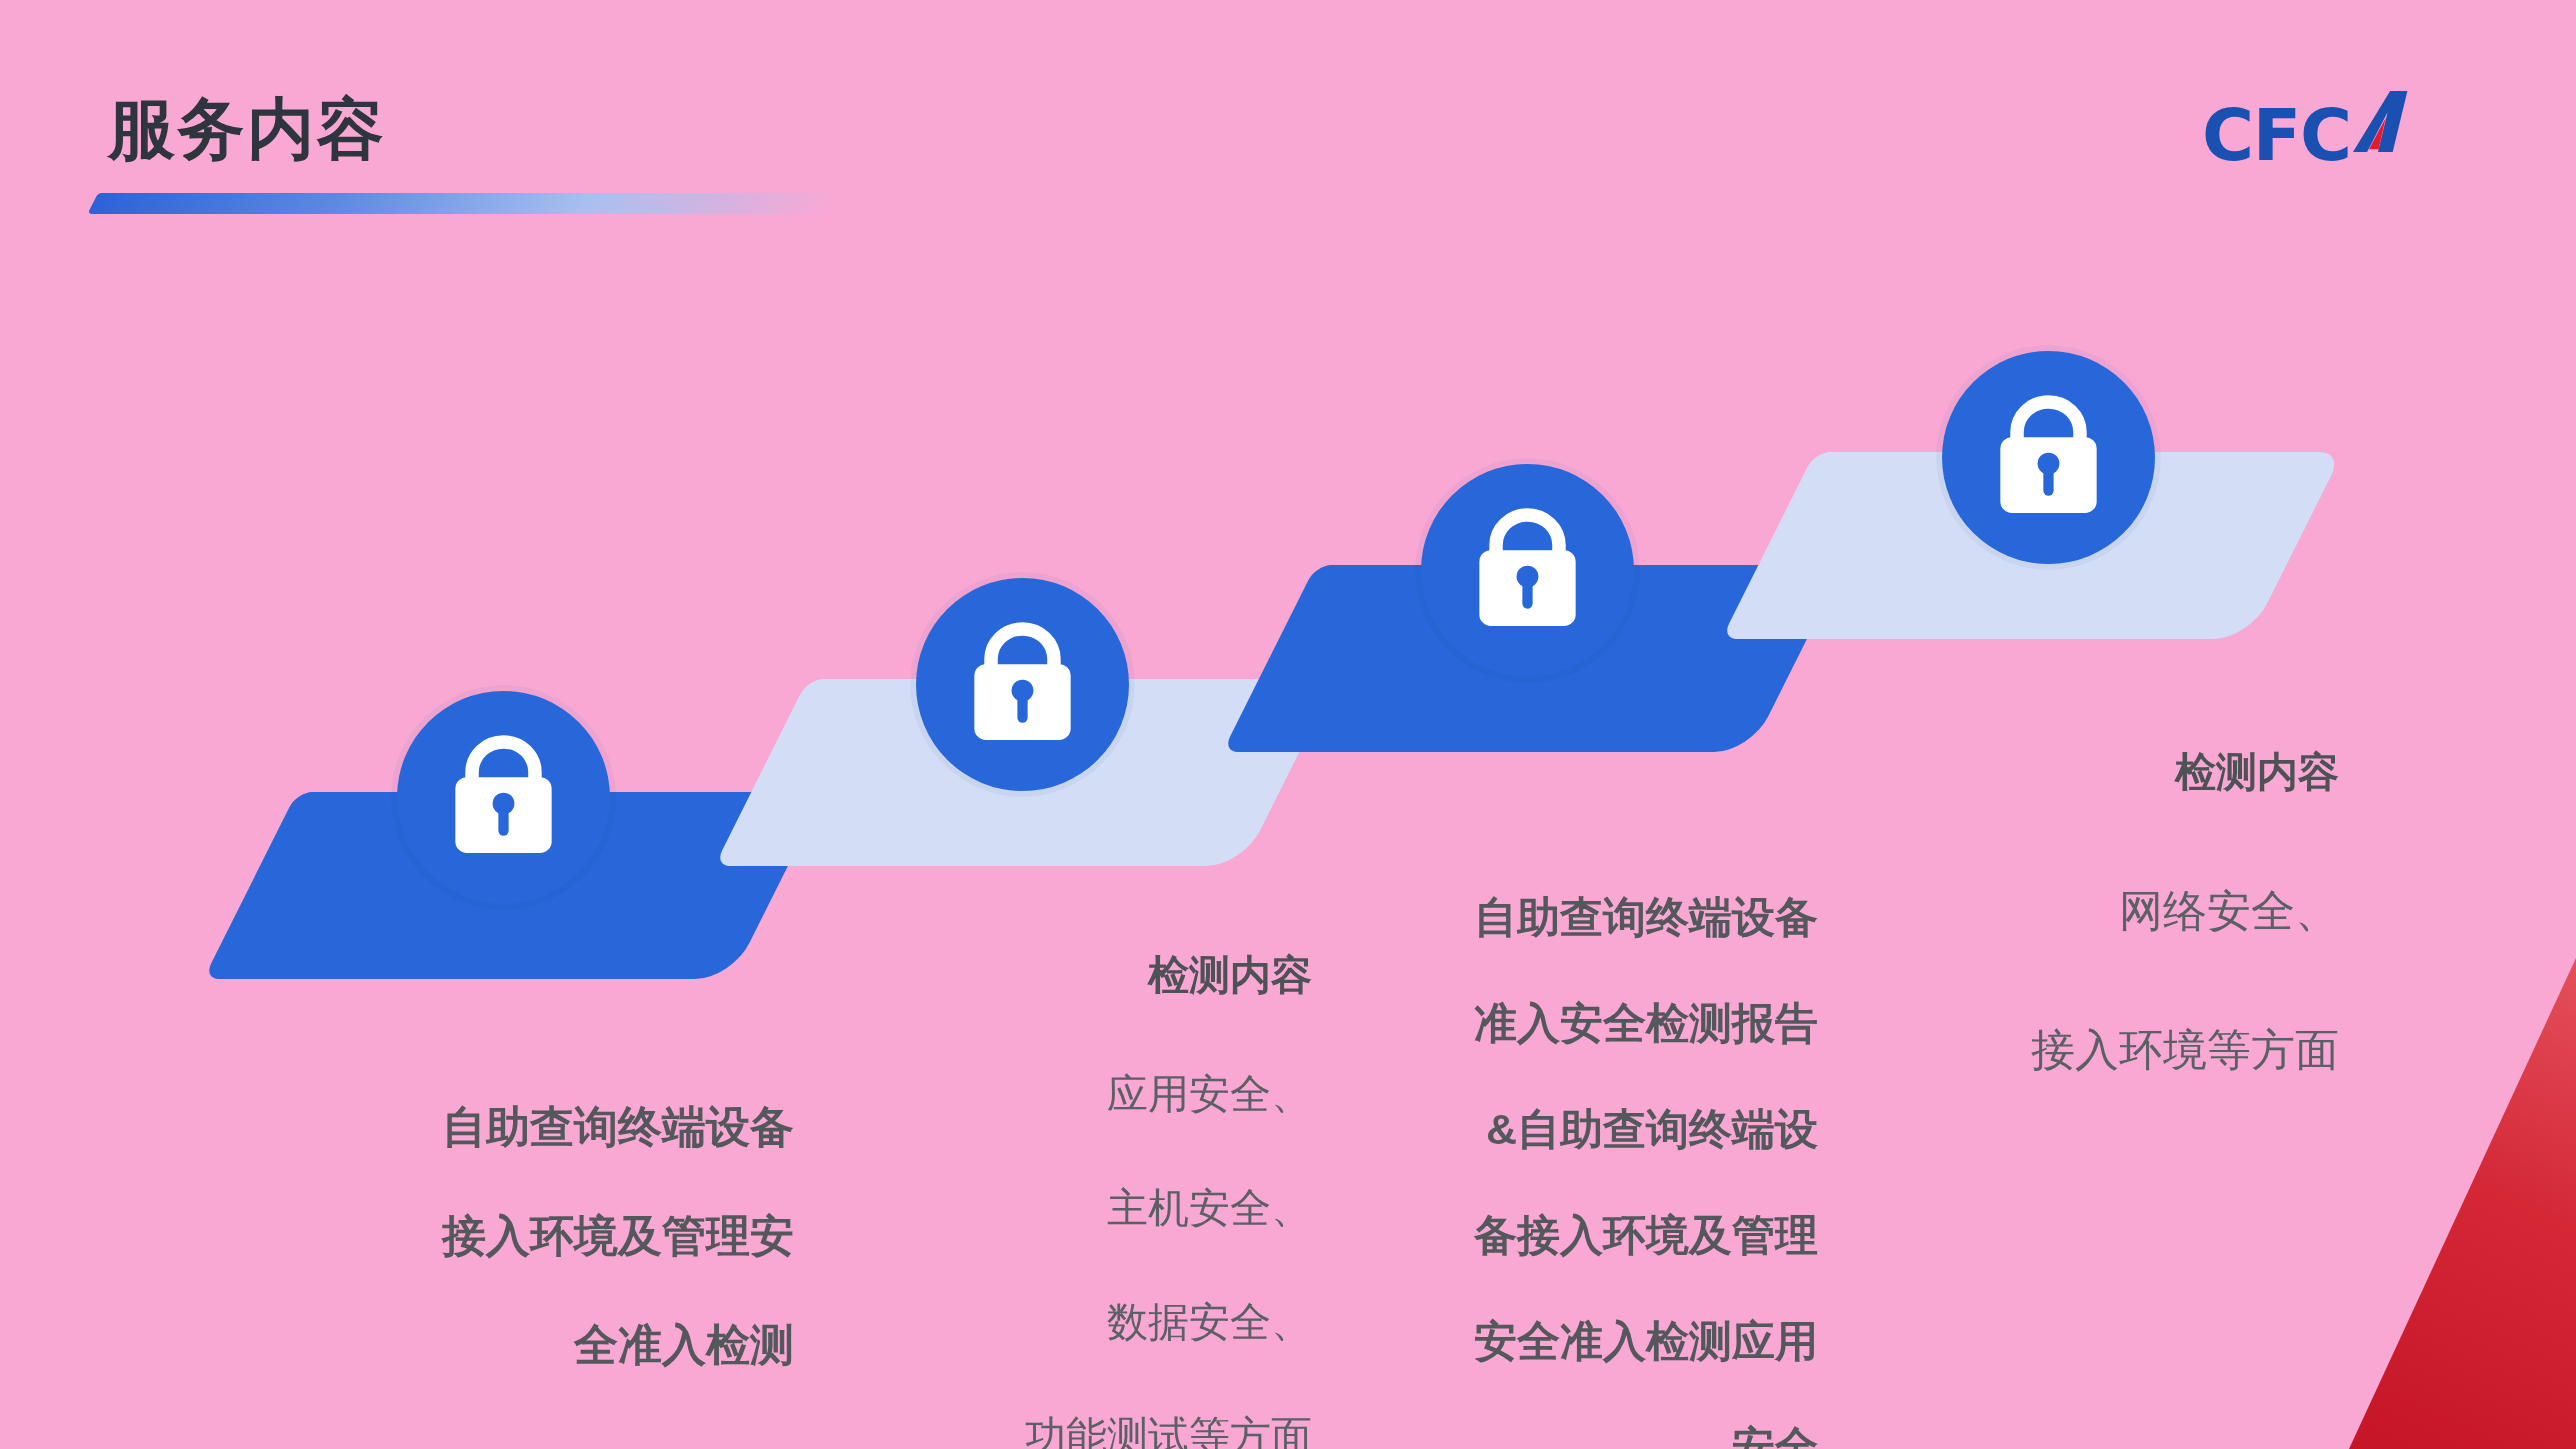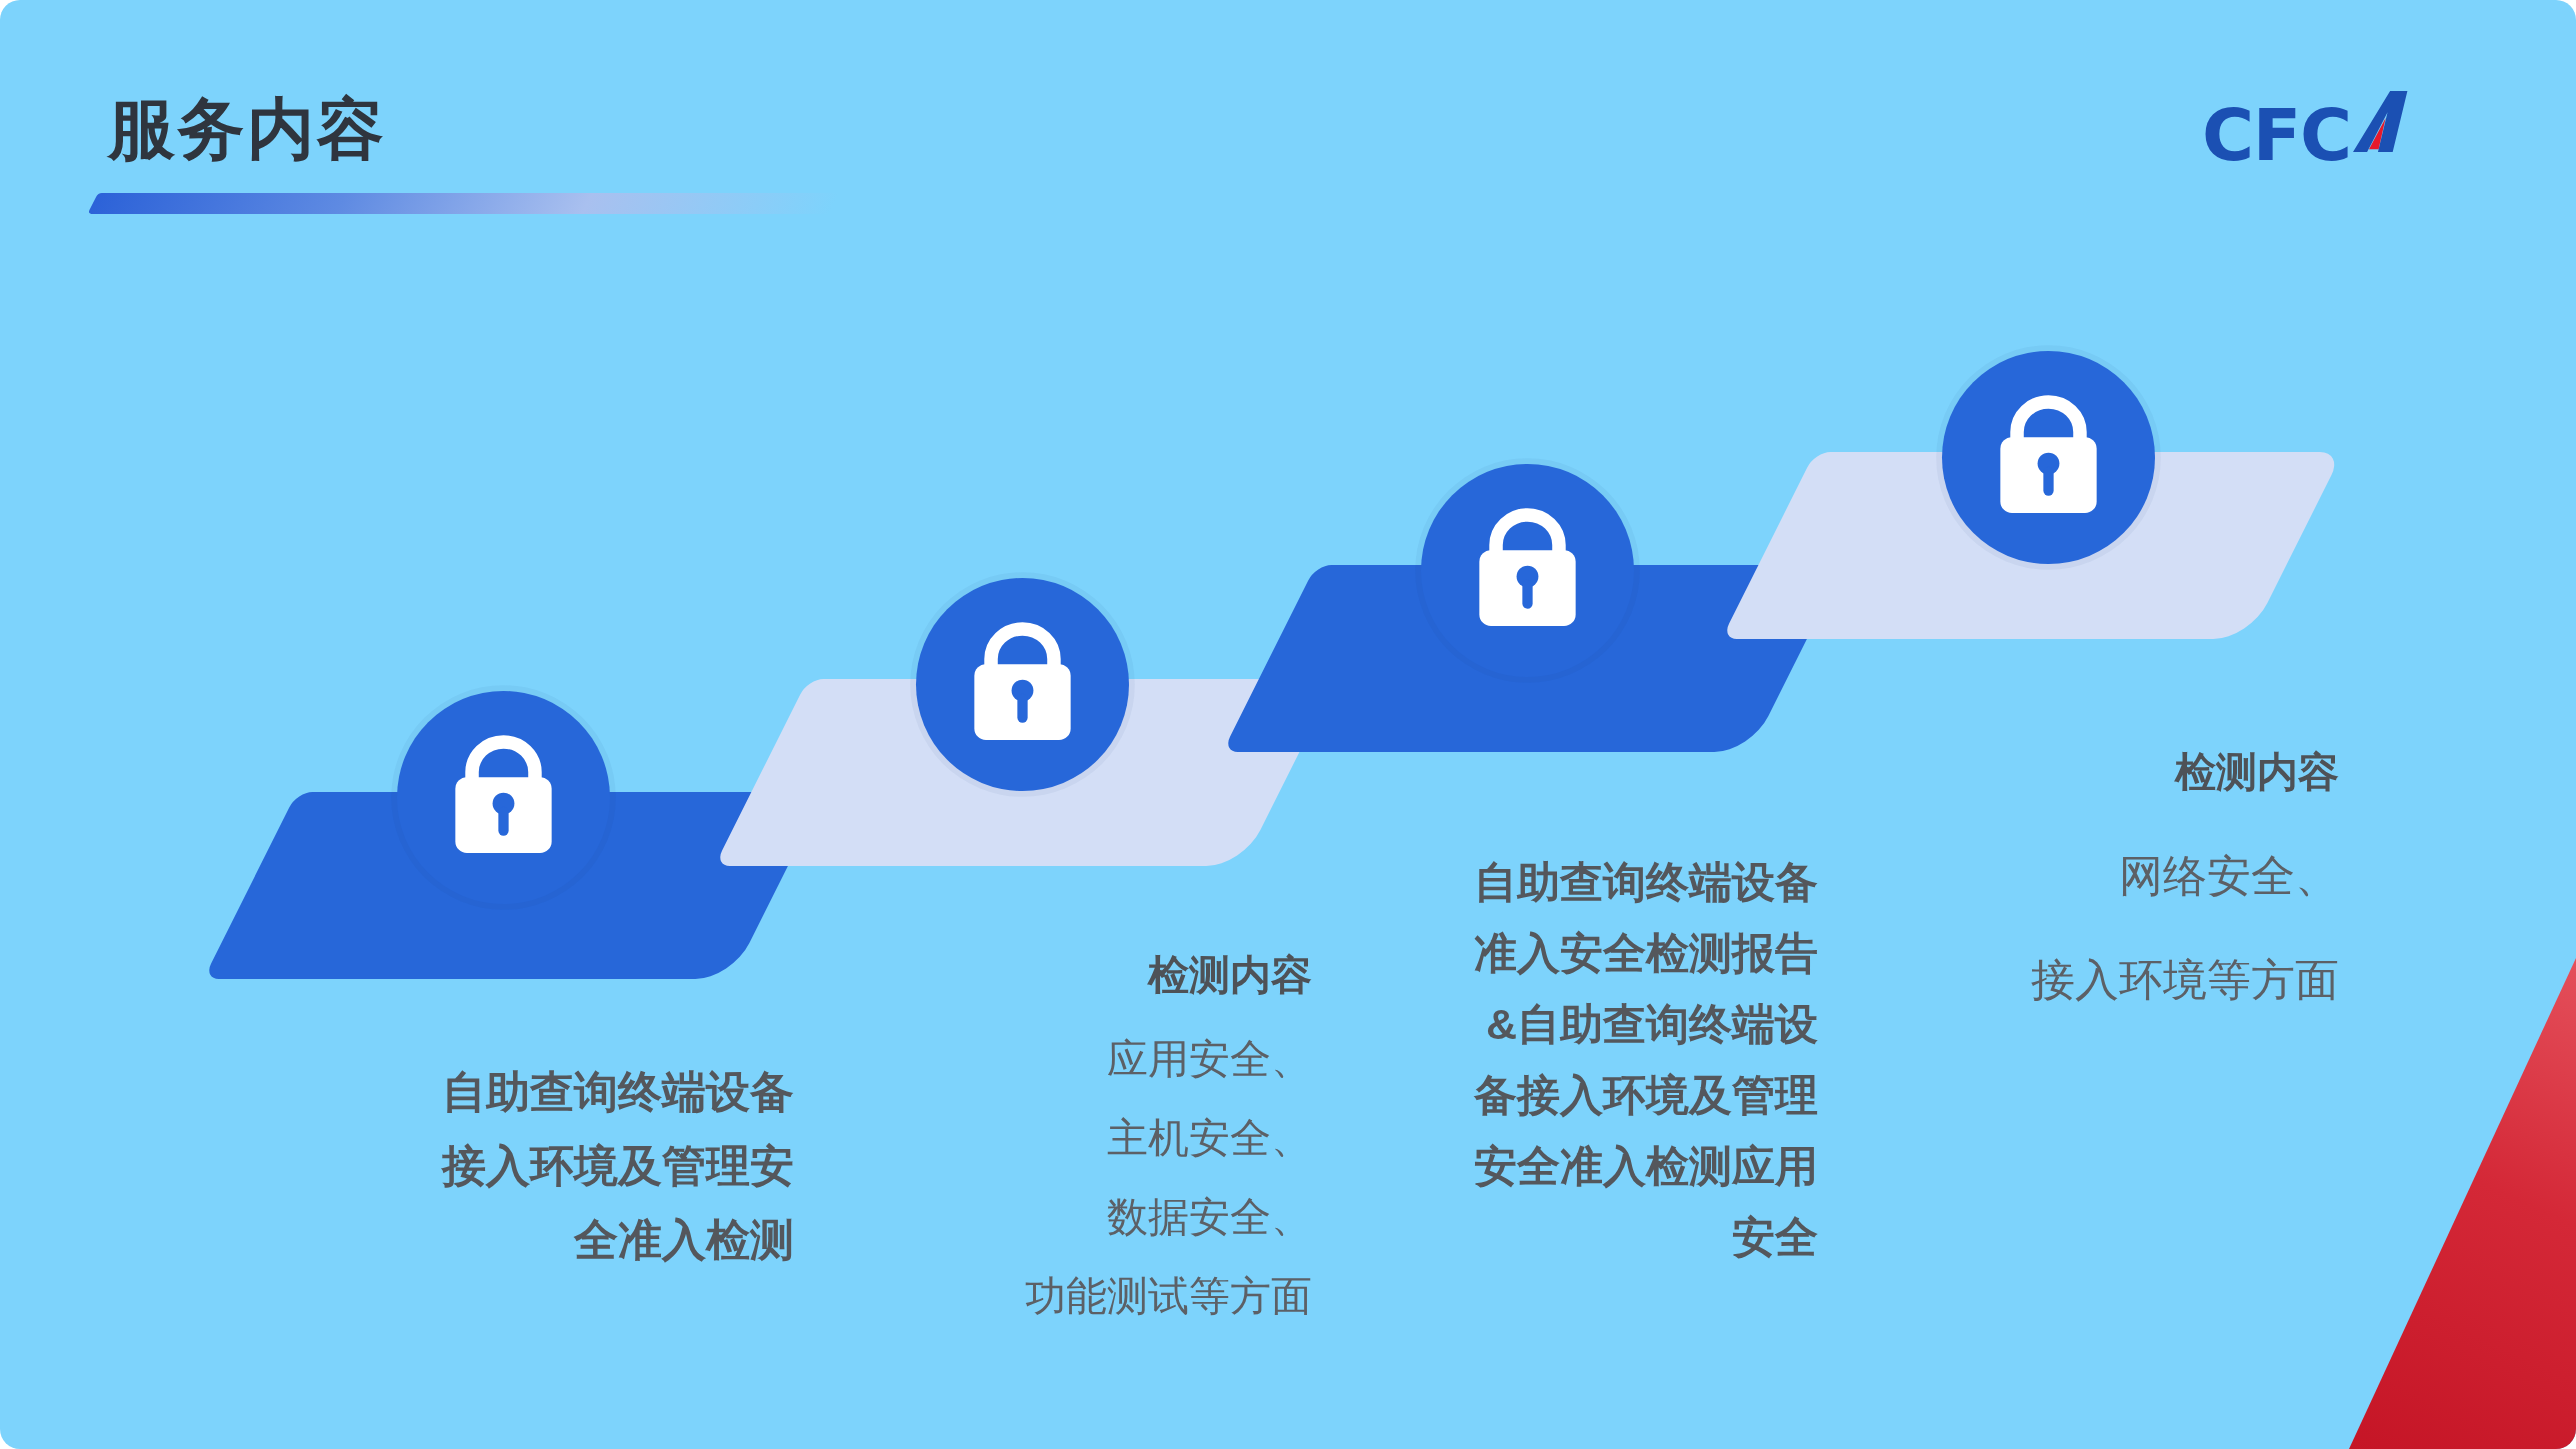--- a/index.html
+++ b/index.html
@@ -1,19 +1,18 @@
 <!DOCTYPE html>
 <html style="font-size:10.3px"><head>
 <meta charset="utf-8">
 <style>
   html,body{margin:0;padding:0;background:#ffffff;}
   #slide{
-    position:relative;width:2576px;height:1449px;overflow:hidden;background:#7dd3fc;
+    position:relative;width:2576px;height:1449px;overflow:hidden;background:#f9a8d4;
     font-family:"Liberation Sans","DejaVu Sans",sans-serif;
-    border-radius:20px;
   }
   
   .page-title{
     position:absolute;left:108px;top:84px;
     font-size:67px;font-weight:800;color:#2f353e;letter-spacing:2.6px;z-index:7;
   }
   .title-bar{
     position:absolute;left:98px;top:193px;width:824px;height:21px;
     transform:skewX(-26.6deg);transform-origin:top left;border-radius:3.9px;z-index:7;
     background:linear-gradient(90deg,#2c62d8 0%,#5e8ae2 30%,#a9c0ef 60%,rgba(255,255,255,0) 90%);
@@ -32,21 +31,21 @@
   }
   .par.dark{background:#2767d9;}
   .par.light{background:#d3def6;}
   .circle{
     position:absolute;width:213px;height:213px;border-radius:50%;
     background:#2767d9;z-index:5;box-shadow:0 0 0 5.8px rgba(24,52,110,0.05);
   }
   .circle svg{position:absolute;left:58px;top:40px;}
   
   .txt{position:absolute;width:580px;text-align:right;z-index:6;}
-  .txt .ln{white-space:nowrap;}
+  .txt .ln{white-space:nowrap;margin-top:35px;}
   .bold-txt{font-weight:bold;color:#54575c;}
   .reg-txt{font-weight:normal;color:#5c6066;}
   .step-heading{font-weight:bold;color:#4e5257;white-space:nowrap;}
   .s1-lines{left:214px;top:1055px;font-size:44px;line-height:74px;}
   .s2-heading{left:732px;top:940px;font-size:41px;line-height:71px;}
   .s2-lines{left:732px;top:1020px;font-size:41px;line-height:79px;}
   .s3-lines{left:1238px;top:847px;font-size:43px;line-height:71px;}
   .s4-heading{left:1759px;top:737px;font-size:41px;line-height:71px;}
   .s4-lines{left:1759px;top:824px;font-size:44px;line-height:104px;}
   

